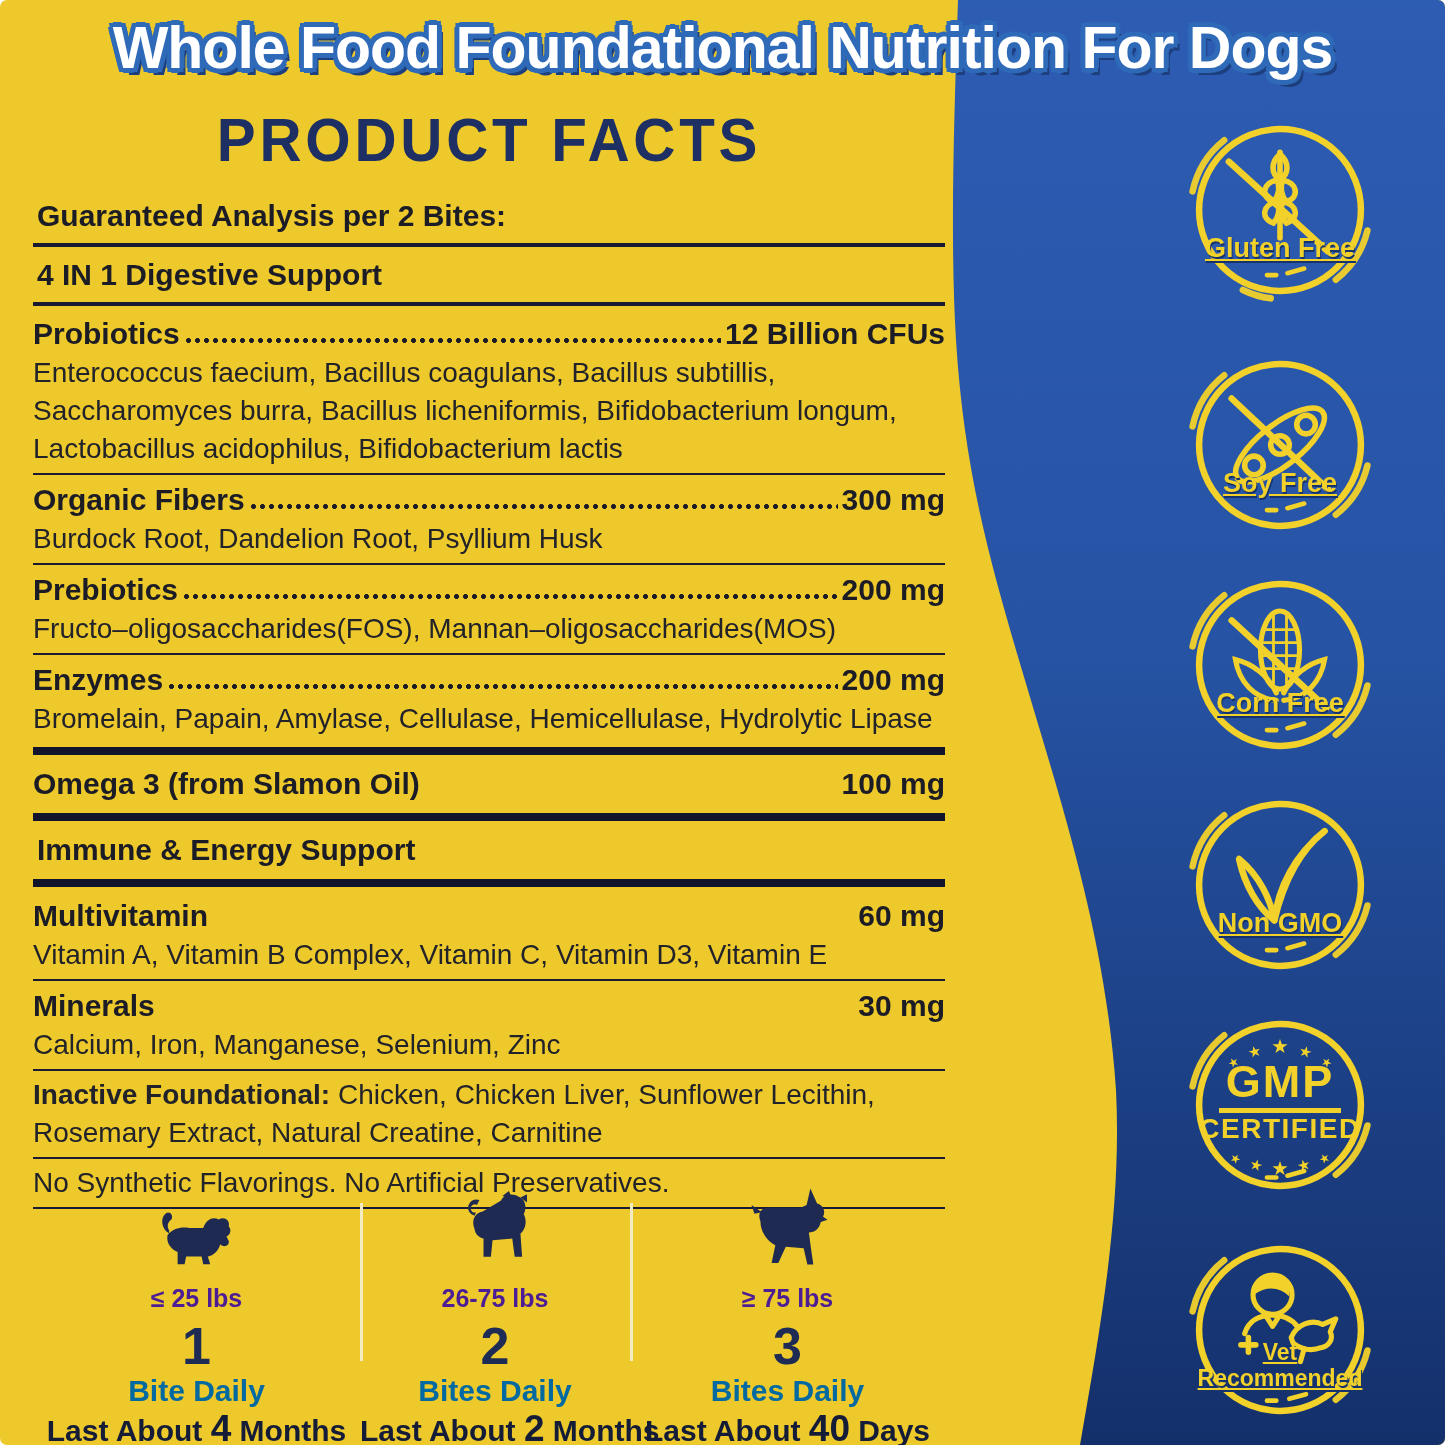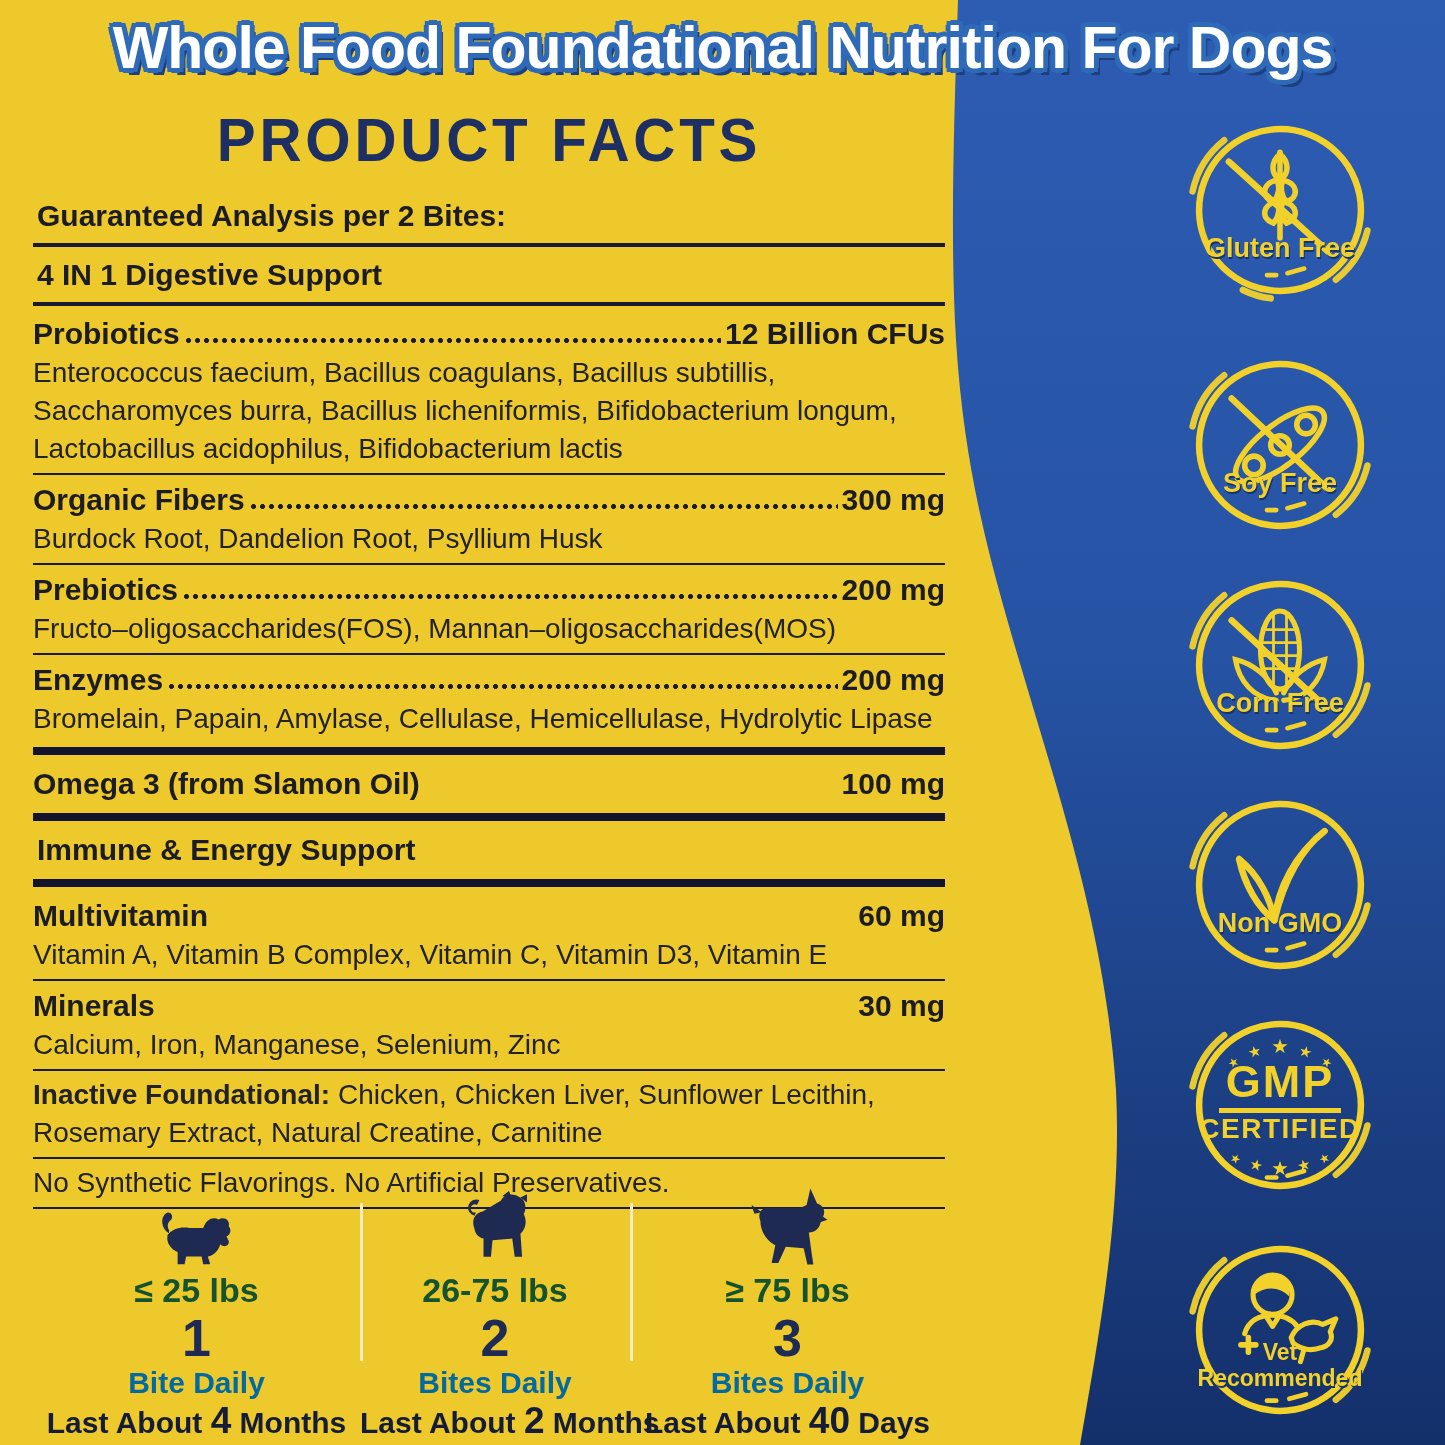--- a/index.html
+++ b/index.html
@@ -1,17 +1,17 @@
 <!DOCTYPE html>
 <html><head>
 <meta charset="utf-8">
 <style>
   html,body{margin:0;padding:0;}
   body{font-family:"Liberation Sans","DejaVu Sans",sans-serif;}
-  #stage{position:relative;width:1445px;height:1445px;background:#edc92b;overflow:hidden;}
+  #stage{position:relative;width:1445px;height:1445px;background:#edc92b;overflow:hidden;border-radius:7px;}
   #bg-curve{position:absolute;inset:0;z-index:0;}
 
   
   .hdr{position:absolute;top:14px;left:0;width:1445px;text-align:center;z-index:3;}
   .hdr span{
     font-size:59px;font-weight:bold;letter-spacing:-1px;color:#ffffff;
     text-shadow:
       -4px -4px 0 #2f6ab8, 4px -4px 0 #2f6ab8, -4px 4px 0 #2f6ab8, 4px 4px 0 #2f6ab8,
       -5px 0 0 #2f6ab8, 5px 0 0 #2f6ab8, 0 -5px 0 #2f6ab8, 0 5px 0 #2f6ab8,
       6px 7px 0 #1d3f7e;
@@ -32,32 +32,32 @@
   hr.thin{border-top:2.5px solid #191b33;margin:5px 0;}
   hr.med{border-top:4.5px solid #191b33;margin:7px 0 8px;}
   hr.thick{border-top:8px solid #12142b;margin:9px 0;}
   .inactive b{font-weight:bold;}
 
   
   .dosage{position:absolute;left:33px;top:1183px;width:912px;z-index:2;display:flex;}
   .dcol{text-align:center;position:relative;}
   .dcol.c1{width:327px;} .dcol.c2{width:270px;} .dcol.c3{width:315px;}
   .dogbox{height:86px;display:flex;align-items:flex-end;justify-content:center;}
-  .weight{font-size:34px;line-height:42px;font-weight:bold;color:#14532d;margin-top:0;}
+  .weight{font-size:25px;line-height:42px;font-weight:bold;color:#4c1d95;margin-top:8px;}
   .count{font-size:52px;line-height:54px;font-weight:bold;color:#1d2b55;}
   .unit{font-size:30px;line-height:36px;font-weight:bold;color:#0369a1;}
   .last{font-size:30px;line-height:40px;font-weight:bold;color:#141c38;white-space:nowrap;}
   .last .num{font-size:37px;}
   .vdiv{position:absolute;top:20px;width:3px;height:158px;background:#f3ecc2;z-index:2;}
 
   
   .badge{position:absolute;width:186px;height:186px;z-index:2;}
   .badge svg{position:absolute;inset:0;}
   .blabel{position:absolute;left:0;width:100%;text-align:center;color:#f2d22a;font-weight:bold;
-          text-shadow:1px 2px 0 #16336b;}
+          text-shadow:1px 2px 0 #16336b;text-decoration:underline;}
   .blabel.one{top:116px;font-size:27px;}
   .blabel.vet{top:102px;font-size:23px;line-height:26px;}
   .gmpbox{position:absolute;left:0;top:47px;width:100%;text-align:center;color:#f2d22a;}
   .gmpbox .t1{font-size:45px;line-height:46px;font-weight:bold;letter-spacing:2px;}
   .gmpbox .bar{width:122px;height:4.5px;background:#f2d22a;margin:3px auto;}
   .gmpbox .t2{font-size:28px;line-height:26px;font-weight:bold;letter-spacing:1.5px;}
 </style>
 </head>
 <body>
 

